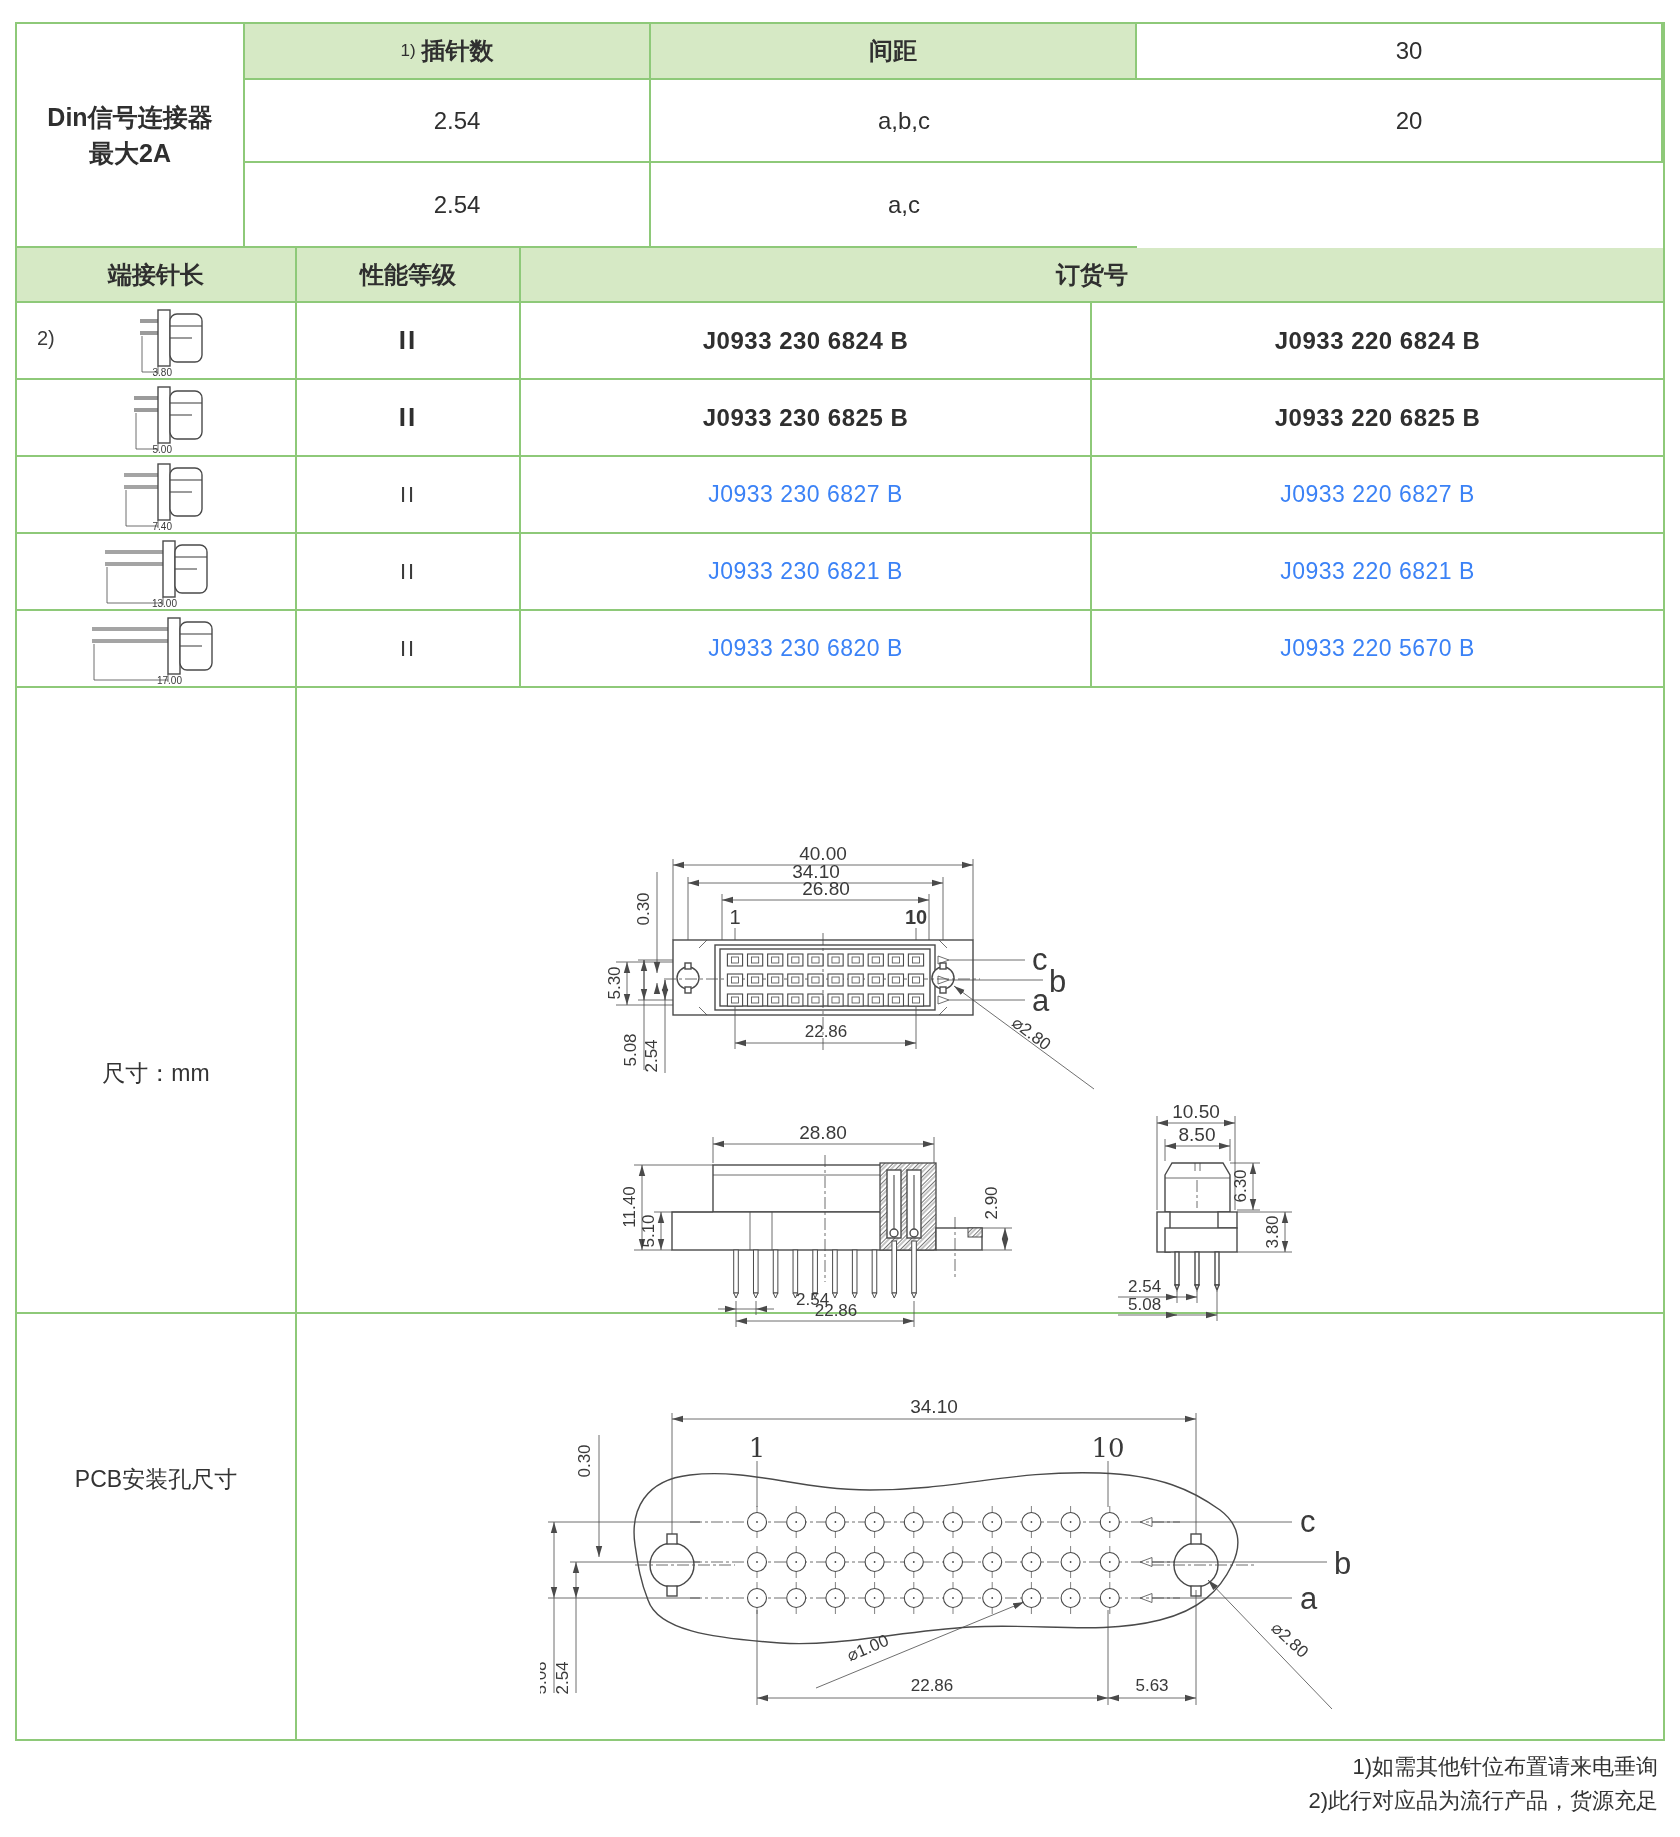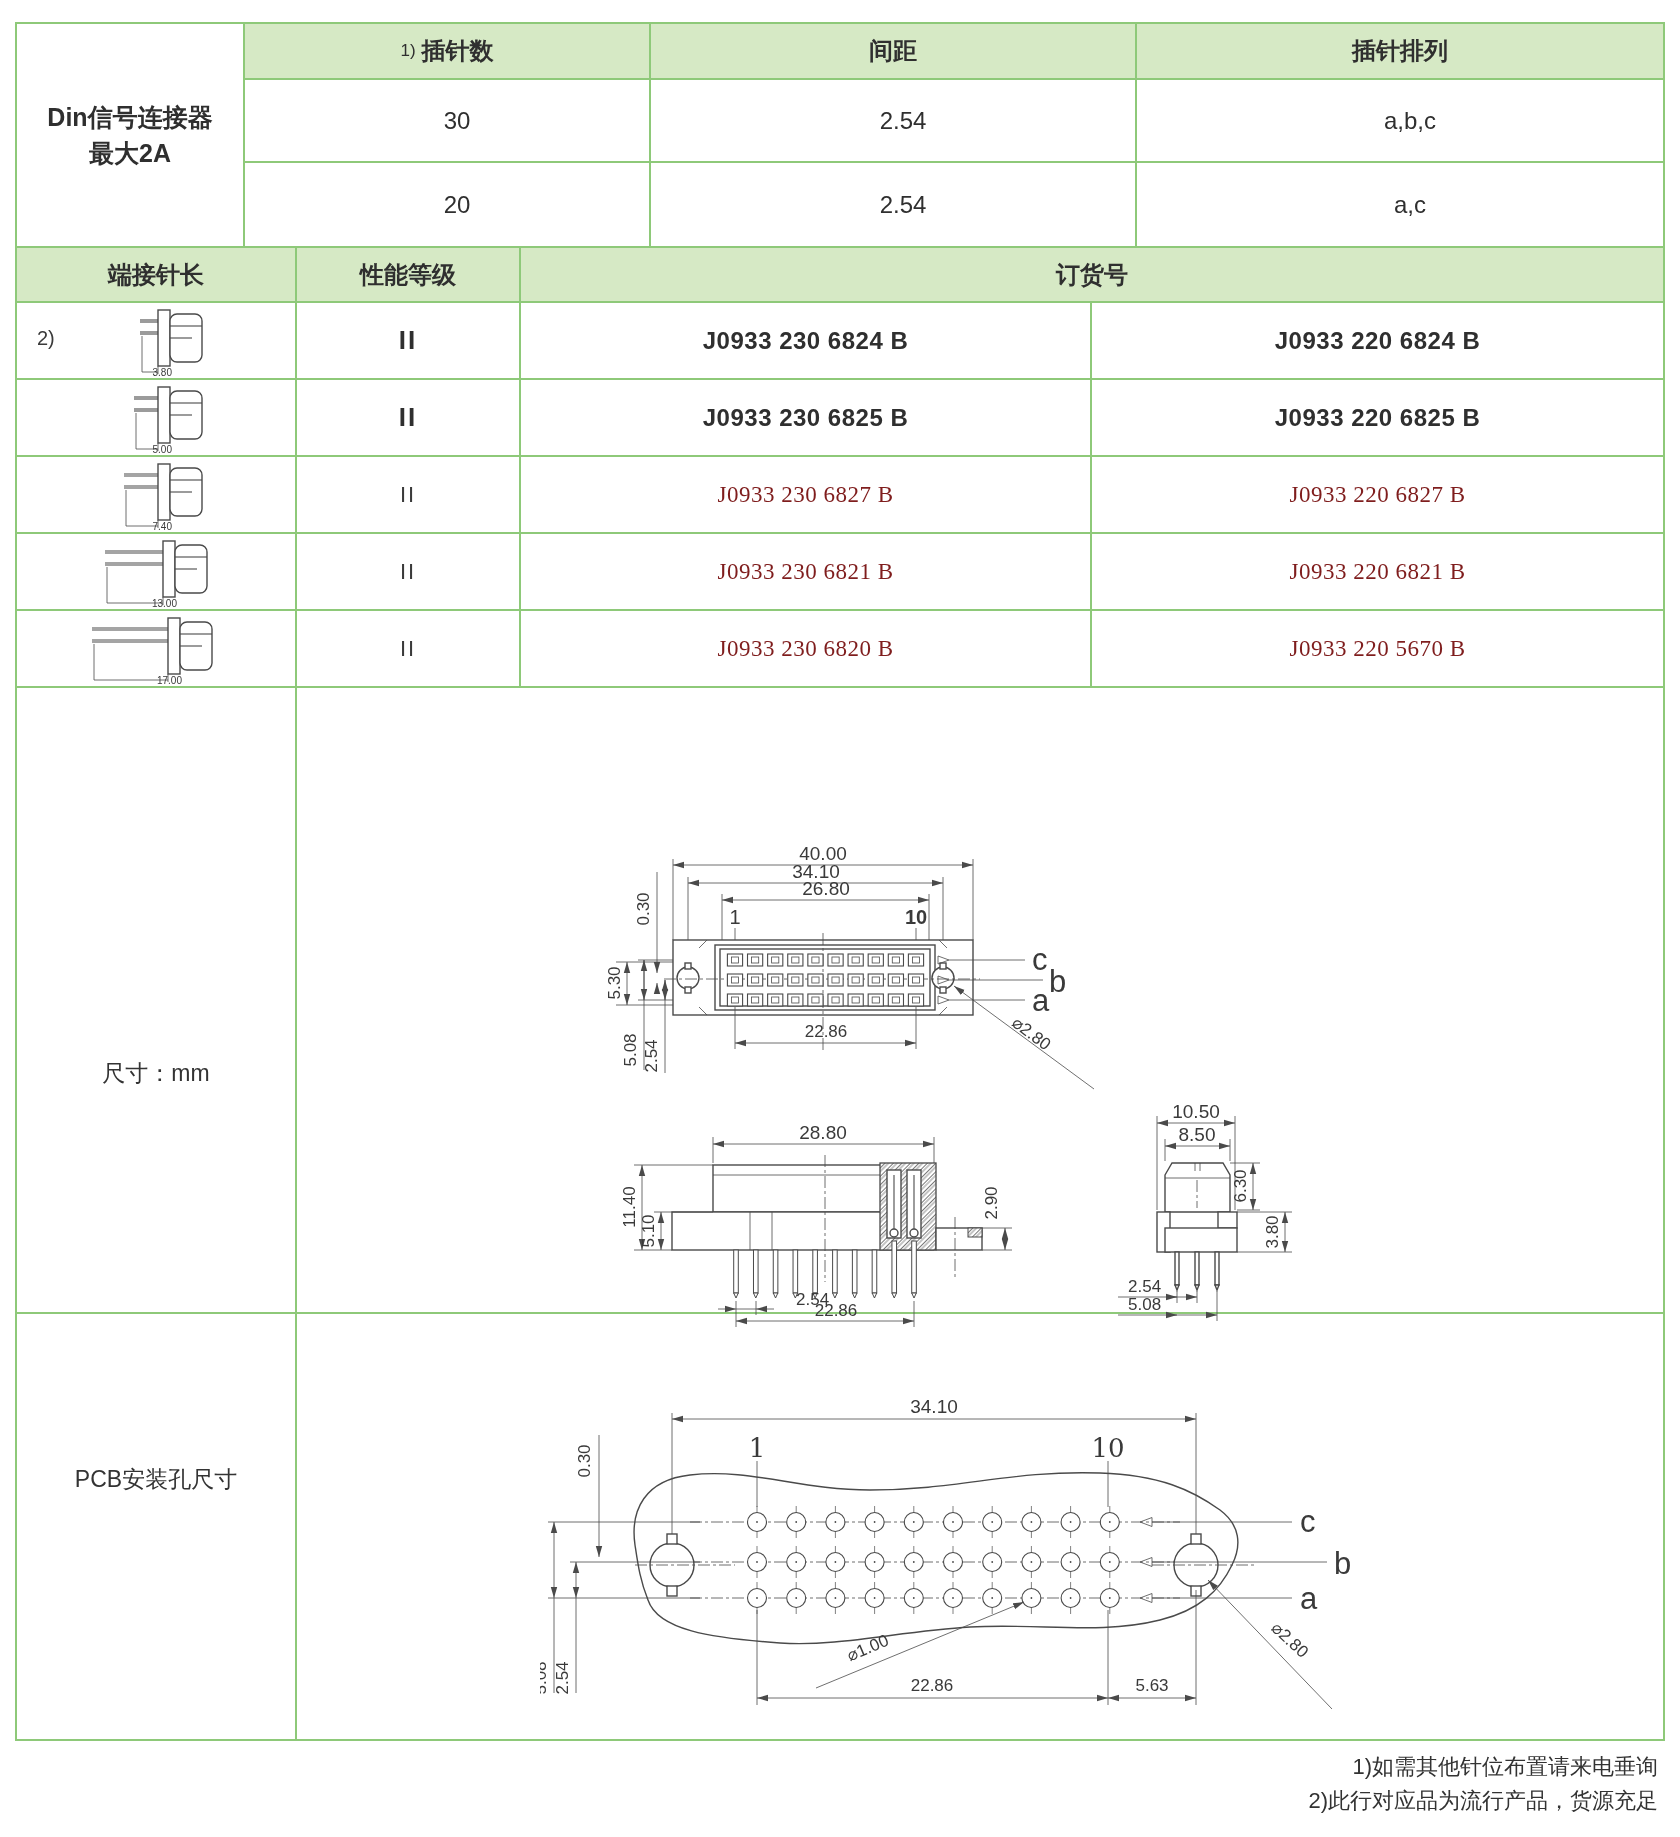--- a/index.html
+++ b/index.html
@@ -11,21 +11,21 @@
   .c{ display:flex; align-items:center; justify-content:center; background:#fff; position:relative; text-align:center; }
   .br{ border-right:2px solid var(--bd); }
   .bb{ border-bottom:2px solid var(--bd); }
   .hd{ background:var(--hbg); font-weight:700; font-size:24px; }
   .hd .sup{ font-size:17px; font-weight:400; margin-right:6px; }
   #t1{ grid-template-columns:228px 406px 486px auto; grid-template-rows:56px 83px 85px; }
   #t1 .prod{ grid-row:1/4; flex-direction:column; font-weight:700; font-size:25px; line-height:36px;justify-content:center; }
   #t1 .val{ font-size:24px;padding-left:20px; }
   #t2{ grid-template-columns:280px 224px 571px auto; grid-template-rows:55px repeat(5,77px); }
   .o-bold{ font-size:24px; font-weight:700; letter-spacing:0.5px; }
-  .o-norm{ font-size:23px; color:#7f1d1d; letter-spacing:0.5px;font-family:Liberation Serif, serif; }
+  .o-norm{ font-size:23px; color:#3b82f6; letter-spacing:0.5px; }
   .g-bold{ font-size:26px; font-weight:700; letter-spacing:2px; }
   .g-norm{ font-size:22px; color:#3a3a3a; letter-spacing:2px; }
   .rowmark{ position:absolute; left:20px; top:50%; transform:translateY(-62%); font-size:20px; color:#3a3a3a; }
   #sec-dim{ display:flex; height:626px; }
   #sec-pcb{ display:flex; height:425px;text-decoration:underline; }
   .lblcol{ width:280px; position:relative; }
   .seclabel{ position:absolute; left:0; width:100%; text-align:center; font-size:23px; color:#333; }
   .drawarea{ flex:1; position:relative; }
   .dsvg{ position:absolute; }
   svg text{ font-family:"Liberation Sans","DejaVu Sans",sans-serif; fill:#3a3a3a; }
@@ -50,21 +50,20 @@
     <div class="t" id="t1">
       <div class="c prod br bb">
         <div>Din信号连接器</div>
         <div>最大2A</div>
       </div>
       <div class="c hd br bb">
         <span class="sup">1)</span>
         <span>插针数</span>
       </div>
       <div class="c hd br bb">间距</div>
-      <div class="c hd bb">插针排列</div>
 
       <div class="c val br bb">30</div>
       <div class="c val br bb">2.54</div>
       <div class="c val bb">a,b,c</div>
 
       <div class="c val br bb">20</div>
       <div class="c val br bb">2.54</div>
       <div class="c val bb">a,c</div>
     </div>
 

